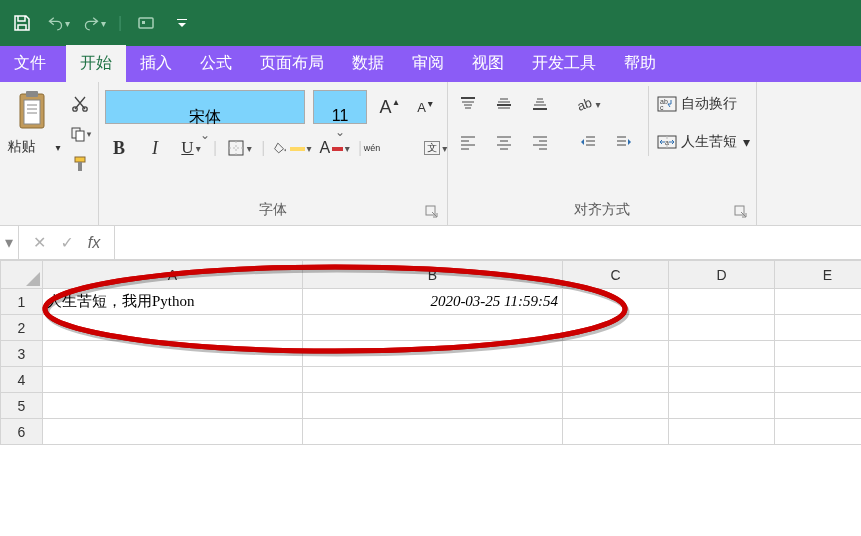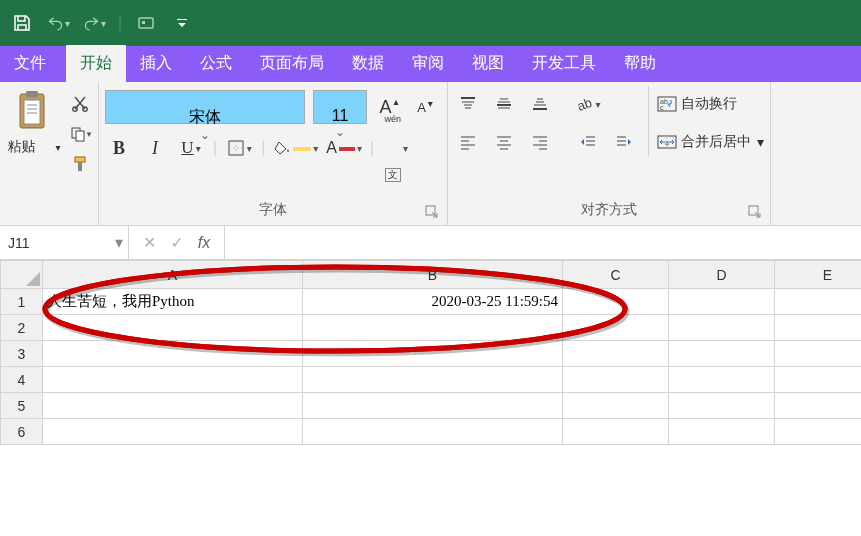--- a/index.html
+++ b/index.html
@@ -58,21 +58,21 @@
   
   .grid-wrap { position: relative; }
   .grid { border-collapse: collapse; table-layout: fixed; width: 100%; }
   .grid th, .grid td { border: 1px solid #d4d4d4; font-weight: normal; }
   .corner { background: #f0f0f0; width: 42px; height: 28px; position: relative; }
   .corner::after { content: ""; position: absolute; right: 2px; bottom: 2px; width: 0; height: 0; border-left: 14px solid transparent; border-bottom: 14px solid #b7b7b7; }
   .colh { background: #f0f0f0; height: 28px; text-align: center; font-size: 14px; color: #333; }
   .colA { width: 260px; } .colB { width: 260px; } .colC { width: 106px; } .colD { width: 106px; } .colE { width: 106px; }
   .rowh { background: #f0f0f0; width: 42px; text-align: center; font-size: 14px; color: #333; }
   .cell { height: 26px; font-size: 15px; padding: 0 4px; font-family: SimSun, serif; }
-  .cell.l { text-align: left; } .cell.r { text-align: right; }
+  .cell.l { text-align: left; } .cell.r { text-align: right; font-style: italic; }
 
   
   .ellipse-svg { position: absolute; pointer-events: none; }
 </style>
 </head>
 <body>
 
 <div class="titlebar">
   <div class="qicon">
     <svg width="20" height="20" viewBox="0 0 20 20">
@@ -211,21 +211,21 @@
               <div style="width:18px;height:4px;background:#ffd966;margin-top:1px;"></div>
               <span class="drop">▾</span>
             </div>
           <div class="btn">
               <span style="font-size:16px;">A</span>
               <div style="width:16px;height:4px;background:#d13438;margin-top:1px;"></div>
               <span class="drop">▾</span>
             </div>
           <span style="color:#d4d4d4;">|</span>
           <div class="btn">
-              <div style="display:flex;flex-direction:column;align-items:center;line-height:1;gap:44px;">
+              <div style="display:flex;flex-direction:row;align-items:center;line-height:1;gap:44px;">
                 <span style="font-size:9px;">wén</span>
                 <span class="wen">文</span>
               </div>
               <span class="drop">▾</span>
             </div>
         </div>
       </div>
     </div>
     <div class="group-label"><span>字体</span>
       <span class="launcher">
@@ -329,39 +329,38 @@
         </div>
         <div class="textbtn">
           <svg width="20" height="18" viewBox="0 0 20 18">
               <rect x="1" y="3" width="18" height="12" fill="none" stroke="#444"></rect>
               <line x1="10" y1="3" x2="10" y2="6" stroke="#bbb"></line>
               <line x1="10" y1="12" x2="10" y2="15" stroke="#bbb"></line>
               <path d="M4 9h4M3 9l2-2M3 9l2 2" fill="none" stroke="#2f6fb0"></path>
               <path d="M16 9h-4M17 9l-2-2M17 9l-2 2" fill="none" stroke="#2f6fb0"></path>
               <text x="8" y="12" font-size="7" fill="#444">a</text>
             </svg>
-          <span>合并后居中</span>
+          <span>人生苦短</span>
             <span class="drop" style="margin-left:2px;">▾</span>
         </div>
       </div>
     </div>
     <div class="group-label"><span>对齐方式</span>
       <span class="launcher">
           <svg width="14" height="14" viewBox="0 0 14 14">
             <rect x="1" y="1" width="9" height="9" fill="none" stroke="#888"></rect>
             <path d="M7 7l5 5M12 8v4h-4" fill="none" stroke="#888"></path>
           </svg>
         </span>
     </div>
   </div>
 </div>
 
 <div class="formula-bar">
   <div class="namebox-wrap">
-    <div class="namebox">J11</div>
     <div class="namebox-drop">▾</div>
   </div>
   <div class="fb-btns">
     <span style="font-size:16px;">✕</span>
     <span style="font-size:16px;">✓</span>
     <span class="fx">fx</span>
   </div>
   <div class="formula-input"></div>
 </div>
 

